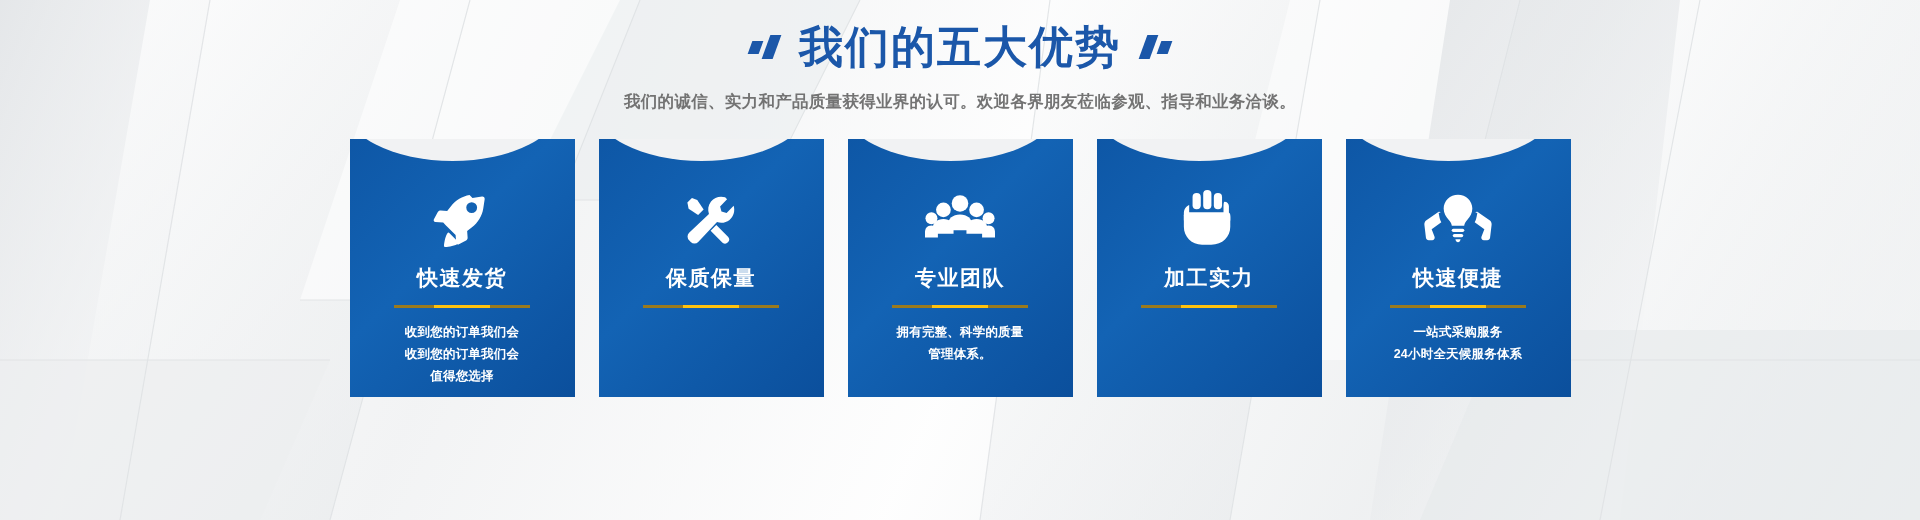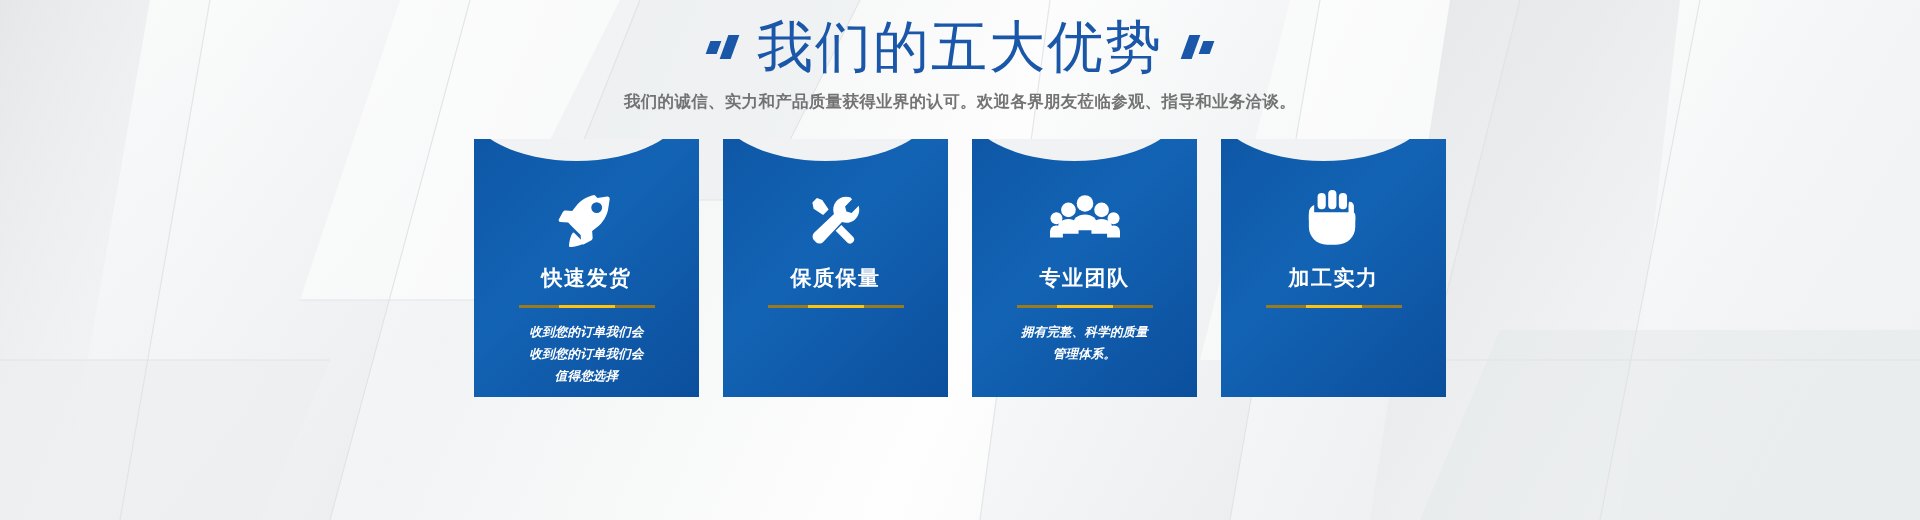--- a/index.html
+++ b/index.html
@@ -29,21 +29,21 @@
   .deco { display:flex; align-items:center; gap:5px; }
   .deco i {
     display:block; width:11px; height:22px; background:#1b57a9;
     transform:skewX(-20deg);
   }
   .deco.left i.a { height:13px; }
   .deco.left i.b { height:24px; }
   .deco.right i.a { height:24px; }
   .deco.right i.b { height:13px; }
   .page-title {
-    font-size:56px; font-weight:normal; color:#1b57a9; letter-spacing:2px;
+    font-size:44px; font-weight:bold; color:#1b57a9; letter-spacing:2px;
     line-height:1; white-space:nowrap;
   }
   .subtitle {
     margin-top:13px; font-size:16.5px; color:#737373; font-weight:bold;
     letter-spacing:0.3px; white-space:nowrap;
   }
 
   
   .cards {
     position:relative; z-index:3;
@@ -82,21 +82,21 @@
   }
   .divider span {
     position:absolute; left:50%; transform:translateX(-50%);
     top:0; width:56px; height:3px; background:#ffc20e;
   }
   .card .desc {
     position:relative; z-index:2;
     margin-top:14px; font-size:12.5px; font-weight:bold;
     line-height:1.75; color:#ffffff; letter-spacing:0.2px;
   }
-  .card .desc div { white-space:nowrap;font-style:italic; }
+  .card .desc div { white-space:nowrap; }
 </style>
 </head>
 <body>
 
 <div id="bg">
   <div class="wash"></div>
   <svg viewBox="0 0 1920 520" preserveAspectRatio="none">
     <defs>
       <linearGradient id="gL" x1="0" y1="0" x2="1" y2="1">
         <stop offset="0%" stop-color="#ffffff" stop-opacity="0.85"></stop>
@@ -219,14 +219,35 @@
         <path d="M9.5 16.5C6.5 17.6 4 20.6 4 25v14c0 10.5 8 18.5 18.8 18.5h9.5C44 57.5 52 49.5 52 39V28H9.5v-11.5z"></path>
         <rect x="4" y="24" width="48" height="11" rx="3.2"></rect>
       </svg>
     </div>
     <div class="ctitle">加工实力</div>
     <div class="divider">
         <span></span>
       </div>
   </div>
 
+  <div class="card">
+    <div class="arc"></div>
+    <div class="icon">
+      <svg width="70" height="62" viewBox="0 0 72 64" fill="#fff">
+        <path d="M36 6c-8.2 0-14.8 6.4-14.8 14.2 0 5 2.4 8.5 4.9 11.4 1.9 2.2 3.2 4 3.5 6.4h12.8c.3-2.4 1.6-4.2 3.5-6.4 2.5-2.9 4.9-6.4 4.9-11.4C50.8 12.4 44.2 6 36 6z"></path>
+        <rect x="29.5" y="41" width="13" height="3.4" rx="1.7"></rect>
+        <rect x="30.6" y="46.4" width="10.8" height="3.4" rx="1.7"></rect>
+        <path d="M33.3 51.8h5.4c-.4 2-1.4 3.1-2.7 3.1s-2.3-1.1-2.7-3.1z"></path>
+        <path d="M18 24.5c-.3-1-1.5-1.4-2.3-.8L3.4 32.2c-1.5 1-2.3 2.8-2.1 4.6l1.6 13.4c.2 1.5 1.4 2.6 2.9 2.6h3.5c1.9 0 3.2-1.9 2.5-3.6l-3-7.6 10-7.2c-.6-1-1.1-2.1-1.4-3.2-.6-2-.9-4-1.4-6.7z"></path>
+        <path d="M54 24.5c.3-1 1.5-1.4 2.3-.8l12.3 8.5c1.5 1 2.3 2.8 2.1 4.6l-1.6 13.4c-.2 1.5-1.4 2.6-2.9 2.6h-3.5c-1.9 0-3.2-1.9-2.5-3.6l3-7.6-10-7.2c.6-1 1.1-2.1 1.4-3.2.6-2 .9-4 1.4-6.7z"></path>
+      </svg>
+    </div>
+    <div class="ctitle">快速便捷</div>
+    <div class="divider">
+        <span></span>
+      </div>
+    <div class="desc">
+      <div>一站式采购服务</div>
+      <div>24小时全天候服务体系</div>
+    </div>
+  </div>
 
 </div>
 
 </body></html>

